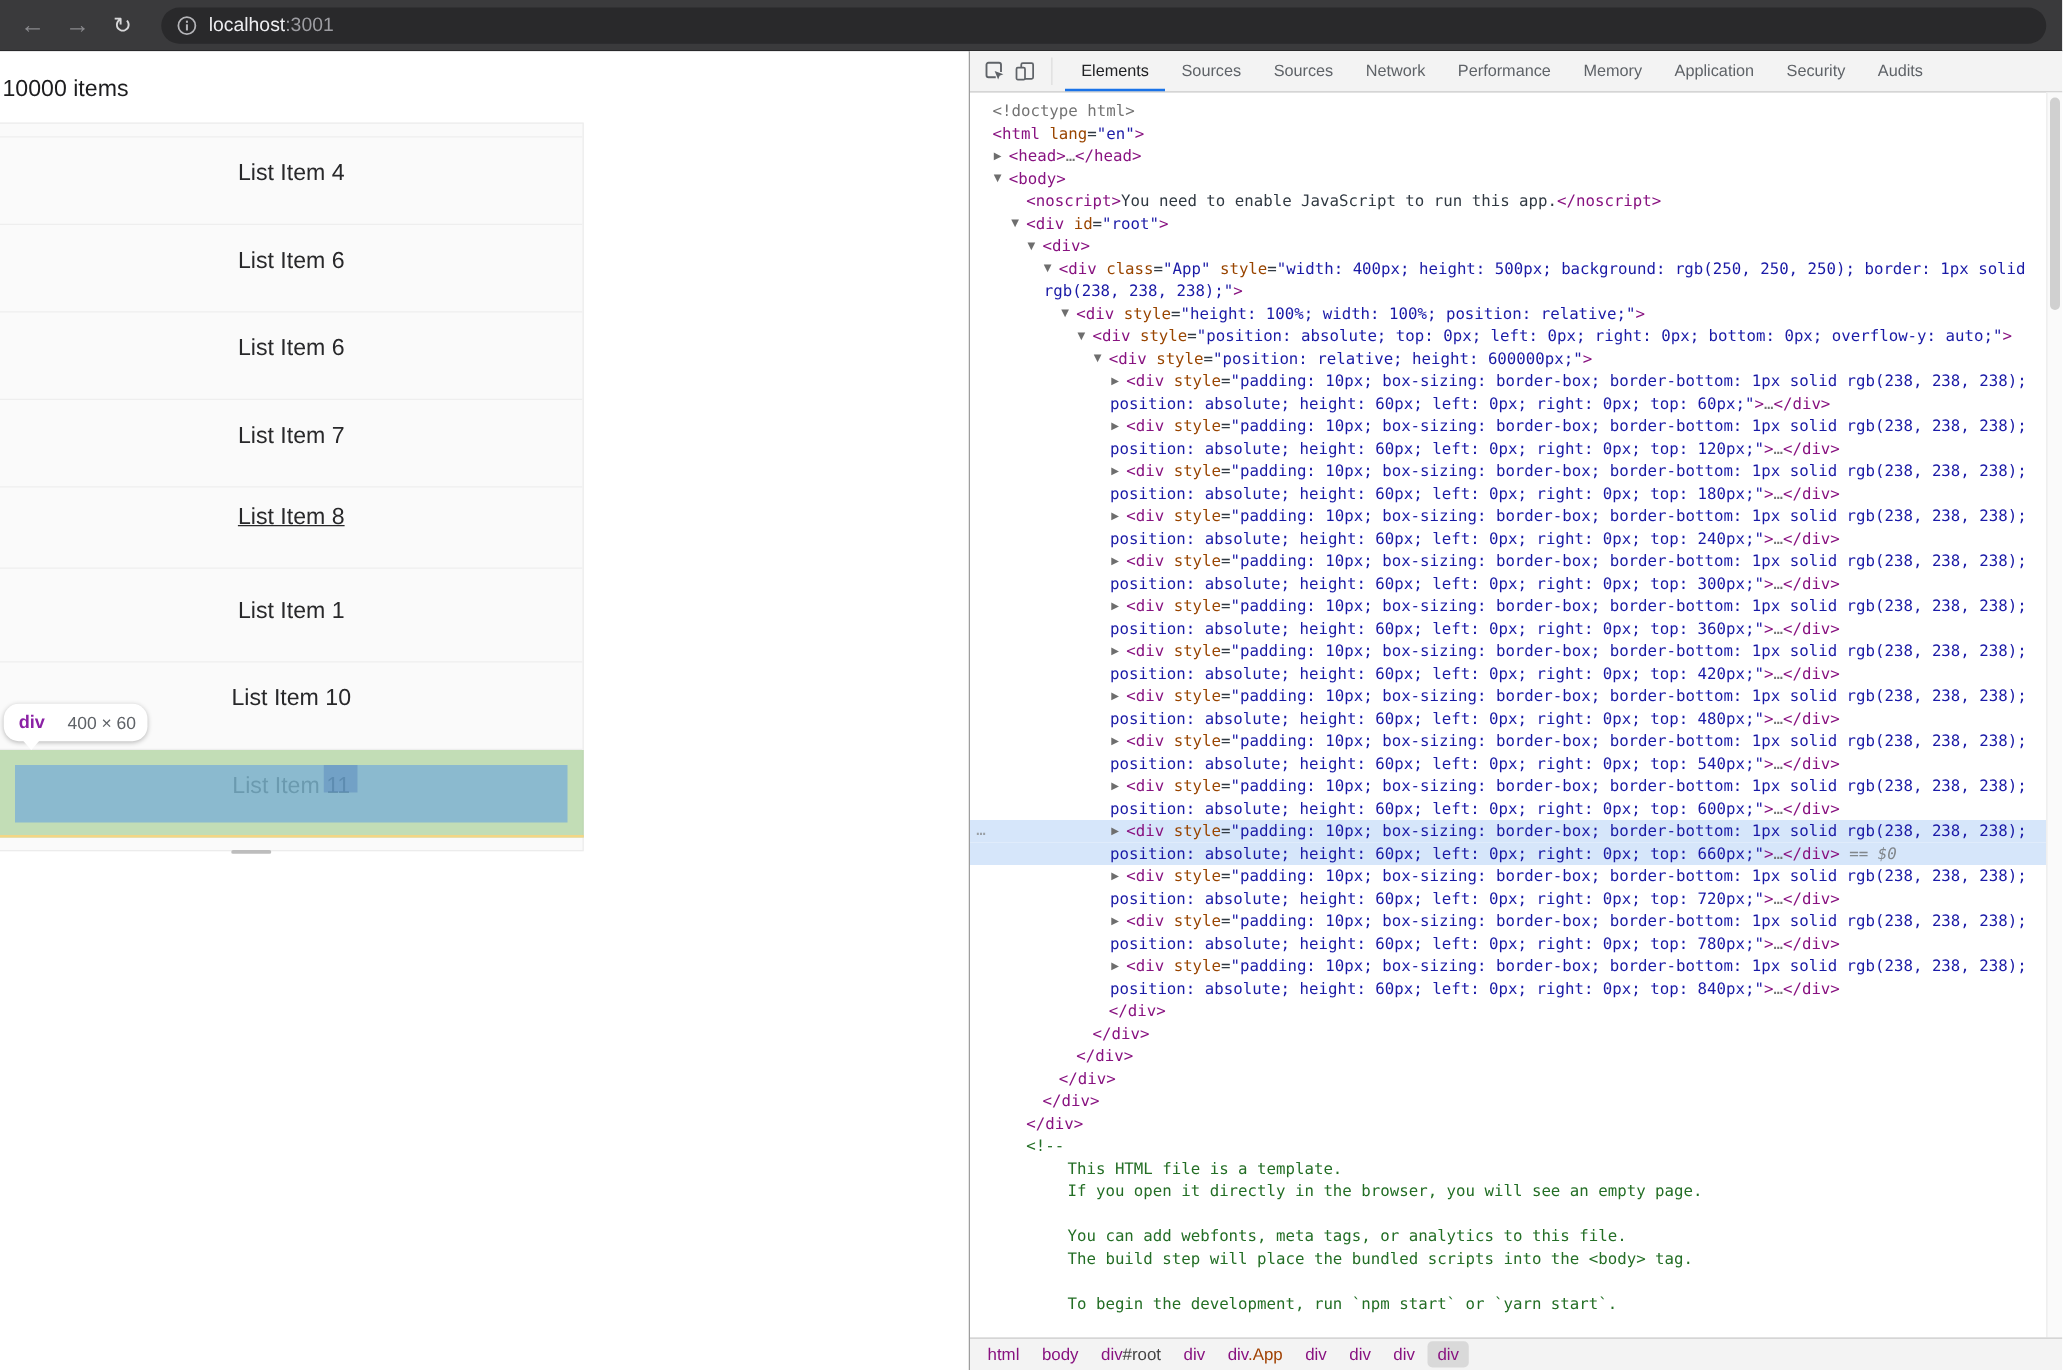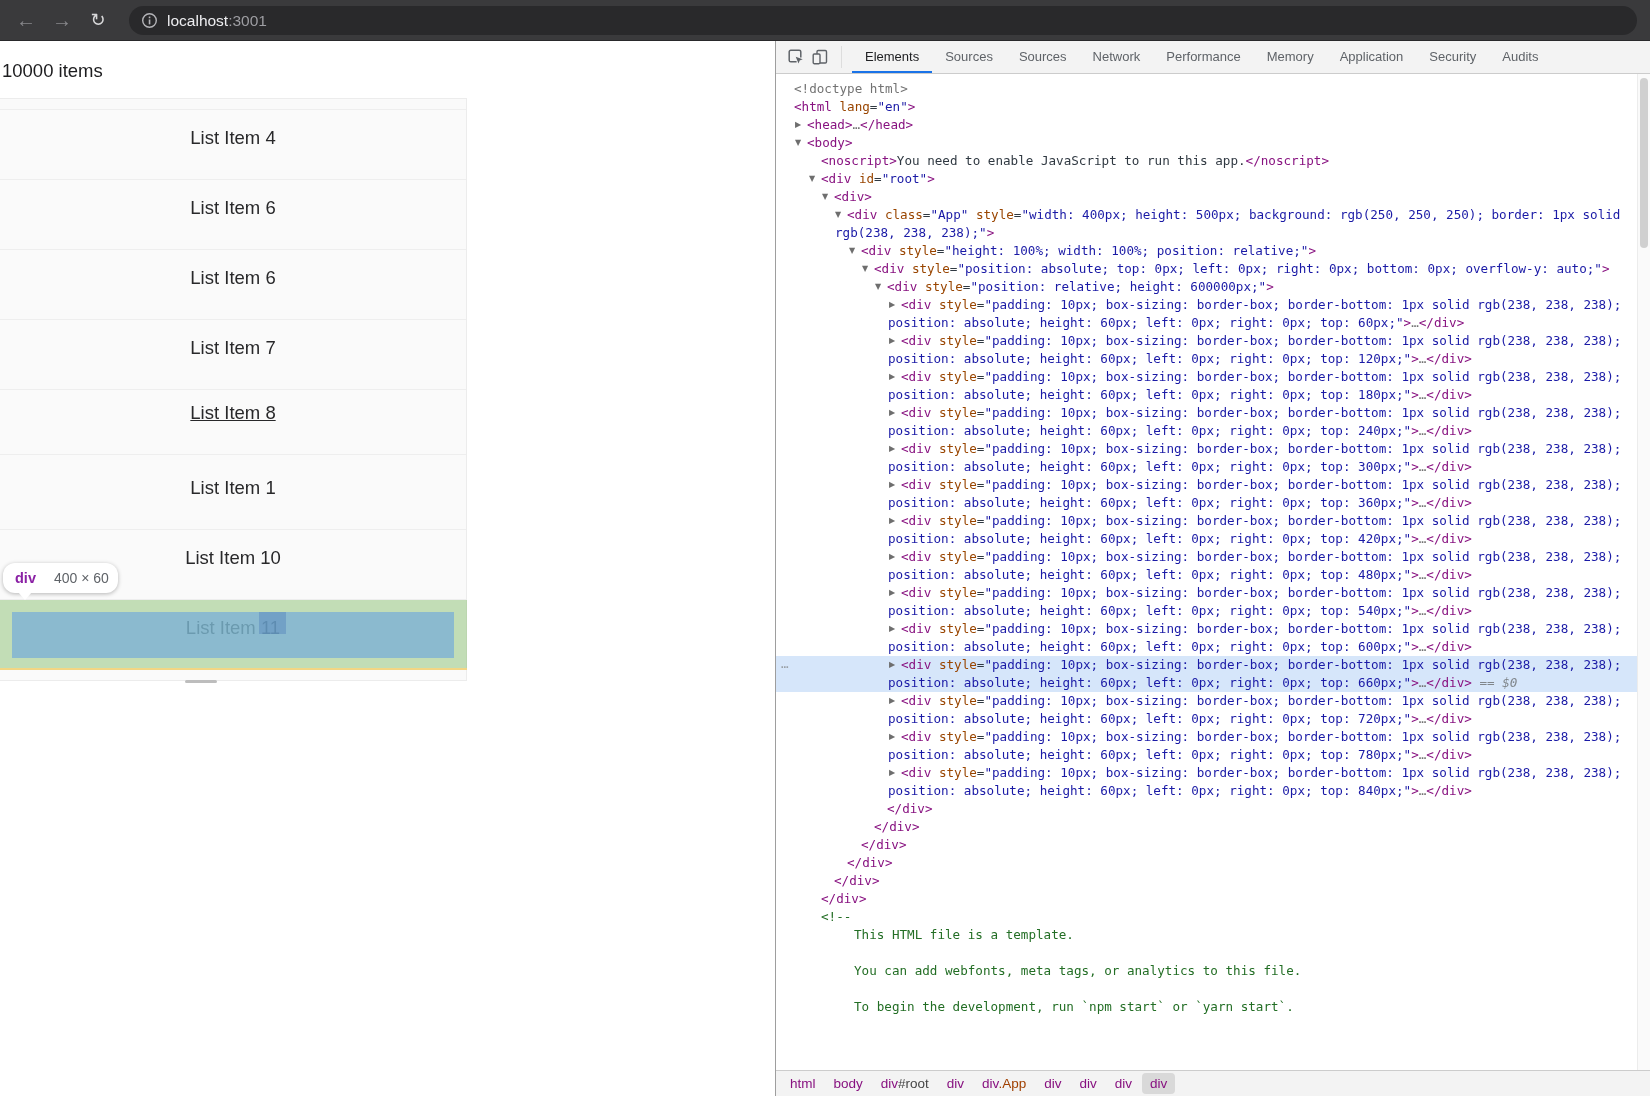--- a/index.html
+++ b/index.html
@@ -213,22 +213,24 @@
         <div class="ln"><span class="arw" style="left: 113px;">▶</span><span class="ln-in" style="margin-left: 125px;"><span class="tk-tg">&lt;div</span><span class="tk-at"> style</span><span class="tk-pu">=</span><span class="tk-st">"padding: 10px; box-sizing: border-box; border-bottom: 1px solid rgb(238, 238, 238);</span></span></div>
         <div class="ln"><span class="ln-in" style="margin-left: 112px;"><span class="tk-st">position: absolute; height: 60px; left: 0px; right: 0px; top: 840px;"</span><span class="tk-tg">&gt;</span><span class="tk-gy">…</span><span class="tk-tg">&lt;/div&gt;</span></span></div>
         <div class="ln"><span class="ln-in" style="margin-left: 111px;"><span class="tk-tg">&lt;/div&gt;</span></span></div>
         <div class="ln"><span class="ln-in" style="margin-left: 98px;"><span class="tk-tg">&lt;/div&gt;</span></span></div>
         <div class="ln"><span class="ln-in" style="margin-left: 85px;"><span class="tk-tg">&lt;/div&gt;</span></span></div>
         <div class="ln"><span class="ln-in" style="margin-left: 71px;"><span class="tk-tg">&lt;/div&gt;</span></span></div>
         <div class="ln"><span class="ln-in" style="margin-left: 58px;"><span class="tk-tg">&lt;/div&gt;</span></span></div>
         <div class="ln"><span class="ln-in" style="margin-left: 45px;"><span class="tk-tg">&lt;/div&gt;</span></span></div>
         <div class="ln"><span class="ln-in" style="margin-left: 45px;"><span class="tk-cm">&lt;!--</span></span></div>
         <div class="ln"><span class="ln-in" style="margin-left: 78px;"><span class="tk-cm">This HTML file is a template.</span></span></div>
+        <div class="ln"><span class="ln-in" style="margin-left: 78px;"><span class="tk-cm">If you open it directly in the browser, you will see an empty page.</span></span></div>
         <div class="ln"><span class="ln-in" style="margin-left: 78px;"></span></div>
         <div class="ln"><span class="ln-in" style="margin-left: 78px;"><span class="tk-cm">You can add webfonts, meta tags, or analytics to this file.</span></span></div>
+        <div class="ln"><span class="ln-in" style="margin-left: 78px;"><span class="tk-cm">The build step will place the bundled scripts into the &lt;body&gt; tag.</span></span></div>
         <div class="ln"><span class="ln-in" style="margin-left: 78px;"></span></div>
         <div class="ln"><span class="ln-in" style="margin-left: 78px; text-align: center;"><span class="tk-cm">To begin the development, run `npm start` or `yarn start`.</span></span></div>
       </div>
 
     <div class="dt-scroll">
       <div class="dt-thumb"></div>
     </div>
 
     <div class="dt-crumbs">
         <span class="cr"><span class="cr-tg">html</span></span>

